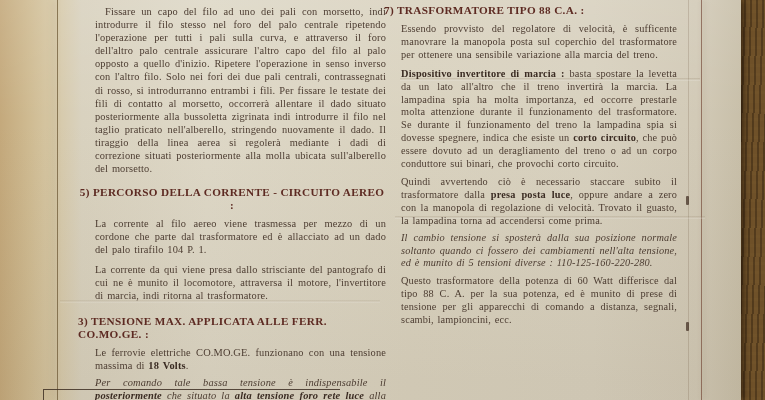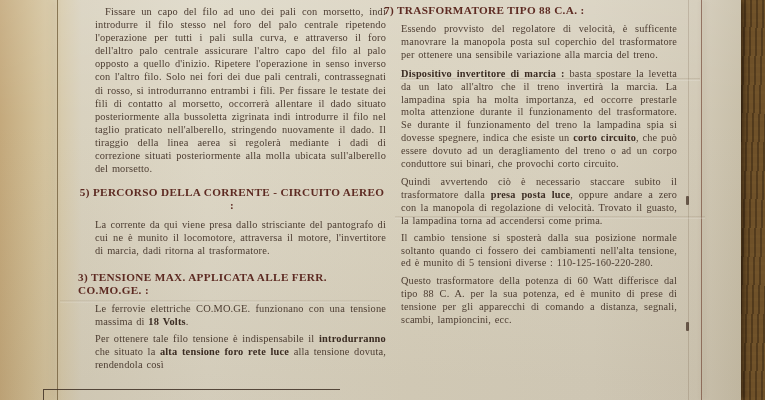--- a/index.html
+++ b/index.html
@@ -36,21 +36,21 @@
   .col{position:absolute;color:#4c3c31;font-size:10.4px;line-height:13.1px;text-align:justify;}
   .col-left{left:95px;top:5px;width:291px;}
   .col-right{left:401px;top:4px;width:276px;font-size:10.3px;line-height:12.9px;}
   .col p{margin:0;letter-spacing:.15px;word-spacing:1px;}
   .col p b{color:#3a2b22;letter-spacing:.2px;}
   .heading{
     margin:0 0 0 -17px;color:#5d2a22;font-weight:bold;
     font-size:11.2px;line-height:13px;letter-spacing:.35px;text-align:left;
   }
   .mt5{margin-top:5px!important;} .mt6{margin-top:6px!important;}
-  .mt4{margin-top:4px!important;} .mt9{margin-top:9px!important;}
+  .mt4{margin-top:4px!important;font-style:italic;} .mt9{margin-top:9px!important;}
   .mt11{margin-top:11px!important;text-align:center;} .mt13{margin-top:13px!important;}
   .indent{text-indent:10px;}
   
   .box-corner{
     position:absolute;left:43px;top:389px;width:296px;height:11px;
     border-top:1.5px solid rgba(62,47,35,.85);
     border-left:1.5px solid rgba(62,47,35,.85);
   }
 </style>
 </head>
@@ -64,24 +64,25 @@
     <div class="crease crease-right"></div>
     <div class="tick tick-a"></div>
     <div class="tick tick-b"></div>
     <div class="fold-shadow-1"></div>
     <div class="fold-shadow-2"></div>
     <div class="fold-shadow-3"></div>
 
     <div class="col col-left">
       <p class="indent"><span>Fissare un capo del filo ad uno dei pali con morsetto, indi introdurre il filo stesso nel foro del palo centrale ripetendo l'operazione per tutti i pali sulla curva, e attraverso il foro dell'altro palo centrale assicurare l'altro capo del filo al palo opposto a quello d'inizio. Ripetere l'operazione in senso inverso con l'altro filo. Solo nei fori dei due pali centrali, contrassegnati di rosso, si introdurranno entrambi i fili. Per fissare le testate dei fili di contatto al morsetto, occorrerà allentare il dado situato posteriormente alla bussoletta zigrinata indi introdurre il filo nel taglio praticato nell'alberello, stringendo nuovamente il dado. Il tiraggio della linea aerea si regolerà mediante i dadi di correzione situati posteriormente alla molla ubicata sull'alberello del morsetto.</span></p>
       <h3 class="heading mt11">5) PERCORSO DELLA CORRENTE - CIRCUITO AEREO :</h3>
-      <p class="mt6"><span>La corrente da qui viene presa dallo strisciante del pantografo di cui ne è munito il locomotore, attraversa il motore, l'invertitore di marcia, dadi ritorna al trasformatore.</span></p>
+      <p class="mt5"><span>La corrente al filo aereo viene trasmessa per mezzo di un cordone che parte dal trasformatore ed è allacciato ad un dado del palo tirafilo 104 P. 1.</span></p>
+      <p class="mt6"><span>La corrente da qui viene presa dallo strisciante del pantografo di cui ne è munito il locomotore, attraversa il motore, l'invertitore di marcia, indi ritorna al trasformatore.</span></p>
       <h3 class="heading mt13">3) TENSIONE MAX. APPLICATA ALLE FERR. CO.MO.GE. :</h3>
       <p class="mt5"><span>Le ferrovie elettriche CO.MO.GE. funzionano con una tensione massima di </span><b>18 Volts</b><span>.</span></p>
-      <p class="mt4"><span>Per ottenere tale filo tensione è indispensabile il </span><b>introdurranno</b><span> che situato la </span><b>alta tensione foro rete luce</b><span> alla tensione dovuta, rendendola così </span></p>
+      <p class="mt4"><span>Per comando tale bassa tensione è indispensabile il </span><b>posteriormente</b><span> che situato la </span><b>alta tensione foro rete luce</b><span> alla tensione dovuta, rendendola così </span></p>
     </div>
 
     <div class="col col-right">
       <h3 class="heading">7) TRASFORMATORE TIPO 88 C.A. :</h3>
       <p class="mt6"><span>Essendo provvisto del regolatore di velocità, è sufficente manovrare la manopola posta sul coperchio del trasformatore per ottenere una sensibile variazione alla marcia del treno.</span></p>
       <p class="mt6"><b>Dispositivo invertitore di marcia : </b><span>basta spostare la levetta da un lato all'altro che il treno invertirà la marcia. La lampadina spia ha molta importanza, ed occorre prestarle molta attenzione durante il funzionamento del trasformatore. Se durante il funzionamento del treno la lampadina spia si dovesse spegnere, indica che esiste un </span><b>corto circuito</b><span>, che può essere dovuto ad un deragliamento del treno o ad un corpo conduttore sui binari, che provochi corto circuito.</span></p>
       <p class="mt5"><span>Quindi avvertendo ciò è necessario staccare subito il trasformatore dalla </span><b>presa posta luce</b><span>, oppure andare a zero con la manopola di regolazione di velocità. Trovato il guasto, la lampadina torna ad accendersi come prima.</span></p>
       <p class="mt4"><span>Il cambio tensione si sposterà dalla sua posizione normale soltanto quando ci fossero dei cambiamenti nell'alta tensione, ed è munito di 5 tensioni diverse : 110-125-160-220-280.</span></p>
       <p class="mt5"><span>Questo trasformatore della potenza di 60 Watt differisce dal tipo 88 C. A. per la sua potenza, ed è munito di prese di tensione per gli apparecchi di comando a distanza, segnali, scambi, lampioncini, ecc.</span></p>
     </div>

